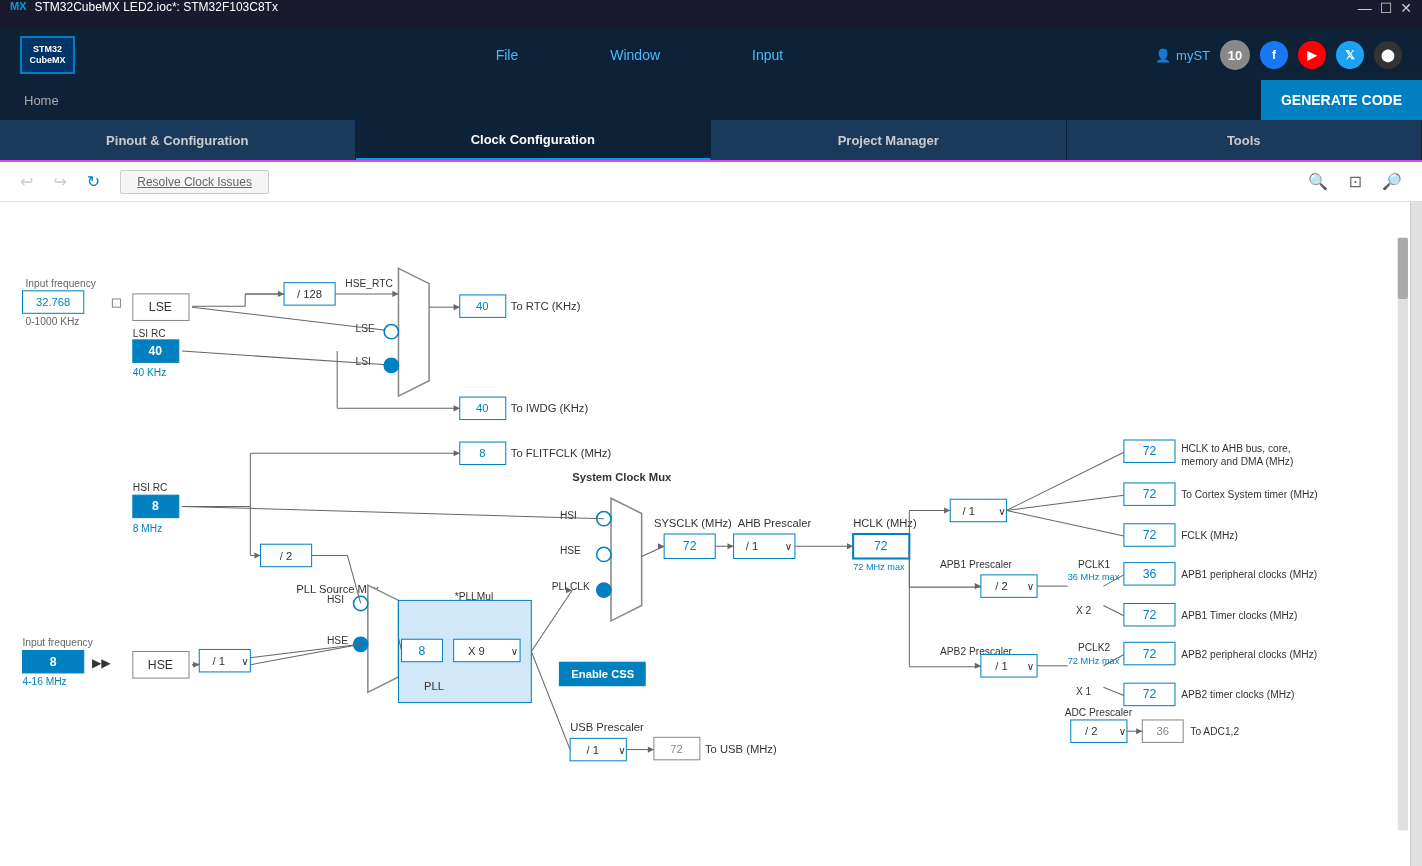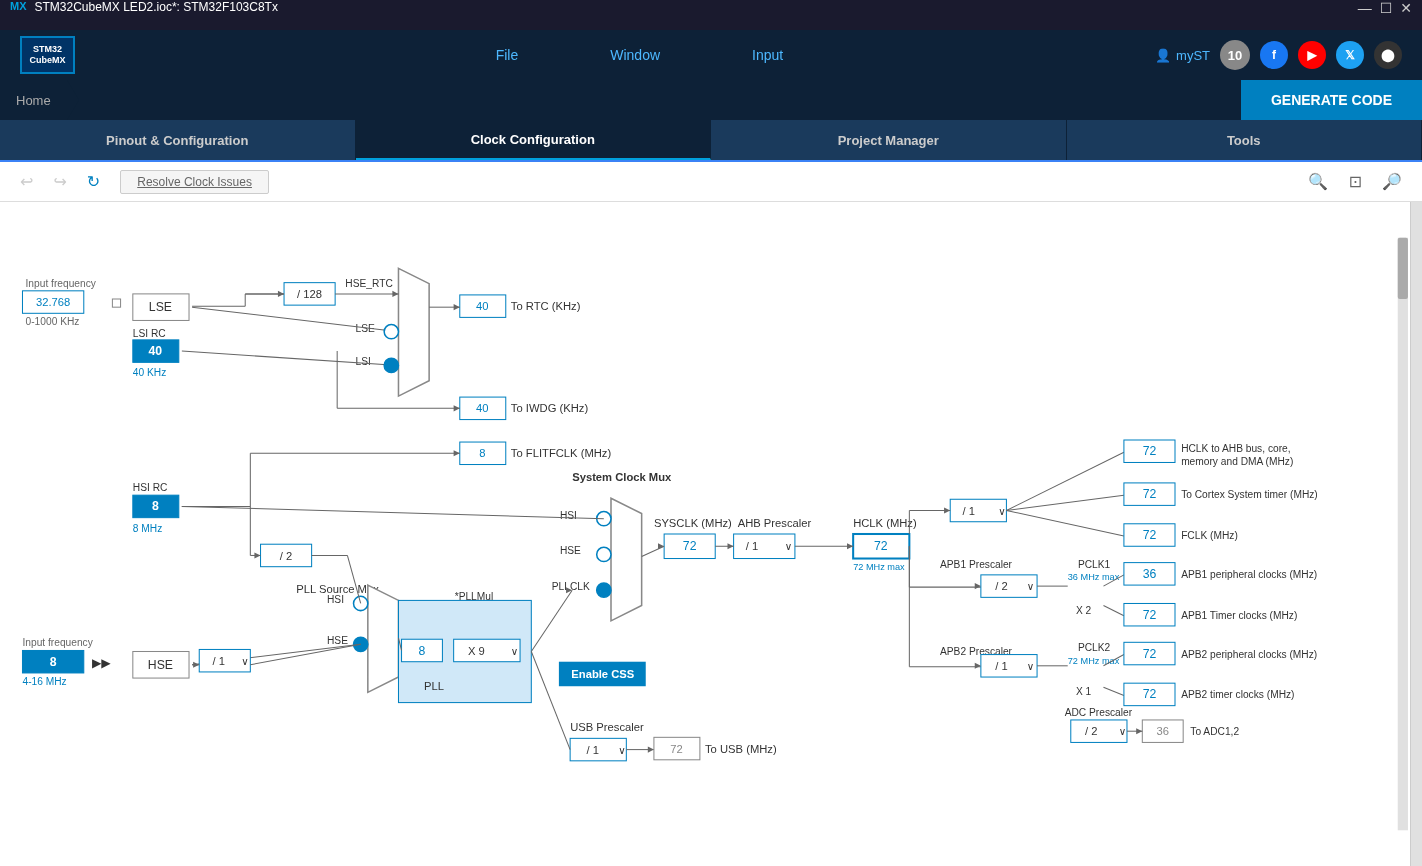--- a/index.html
+++ b/index.html
@@ -42,21 +42,21 @@
     .social-gh { background: #333; }
 
     
     .breadcrumb-nav {
       background: #0d2137;
       height: 40px;
       display: flex;
       align-items: center;
     }
     .breadcrumb-item {
-      padding: 0 16px;
+      padding: 0 24px;
       height: 100%;
       display: flex;
       align-items: center;
       color: #aaa;
       font-size: 13px;
       position: relative;
       cursor: pointer;
     }
     .breadcrumb-item.active {
       background: #1a3a5c;
@@ -73,35 +73,35 @@
       border-bottom: 20px solid transparent;
       z-index: 2;
     }
     .breadcrumb-item.home::after { border-left: 12px solid #0d2137; }
     .breadcrumb-item.chip::after { border-left: 12px solid #0d2137; }
     .breadcrumb-item.active::after { border-left: 12px solid #1a3a5c; }
     .generate-code-btn {
       margin-left: auto;
       background: #0080c0;
       color: white;
-      padding: 8px 30px;
+      padding: 8px 20px;
       font-size: 14px;
       font-weight: bold;
       cursor: pointer;
       border: none;
       height: 40px;
     }
 
     
     .tab-bar {
       background: #1a3a5c;
       height: 42px;
       display: flex;
       align-items: stretch;
-      border-bottom: 2px solid #3b82f6;
+      border-bottom: 2px solid #d946ef;
     }
     .tab {
       flex: 1;
       display: flex;
       align-items: center;
       justify-content: center;
       color: #ccc;
       font-size: 13px;
       font-weight: bold;
       cursor: pointer;

